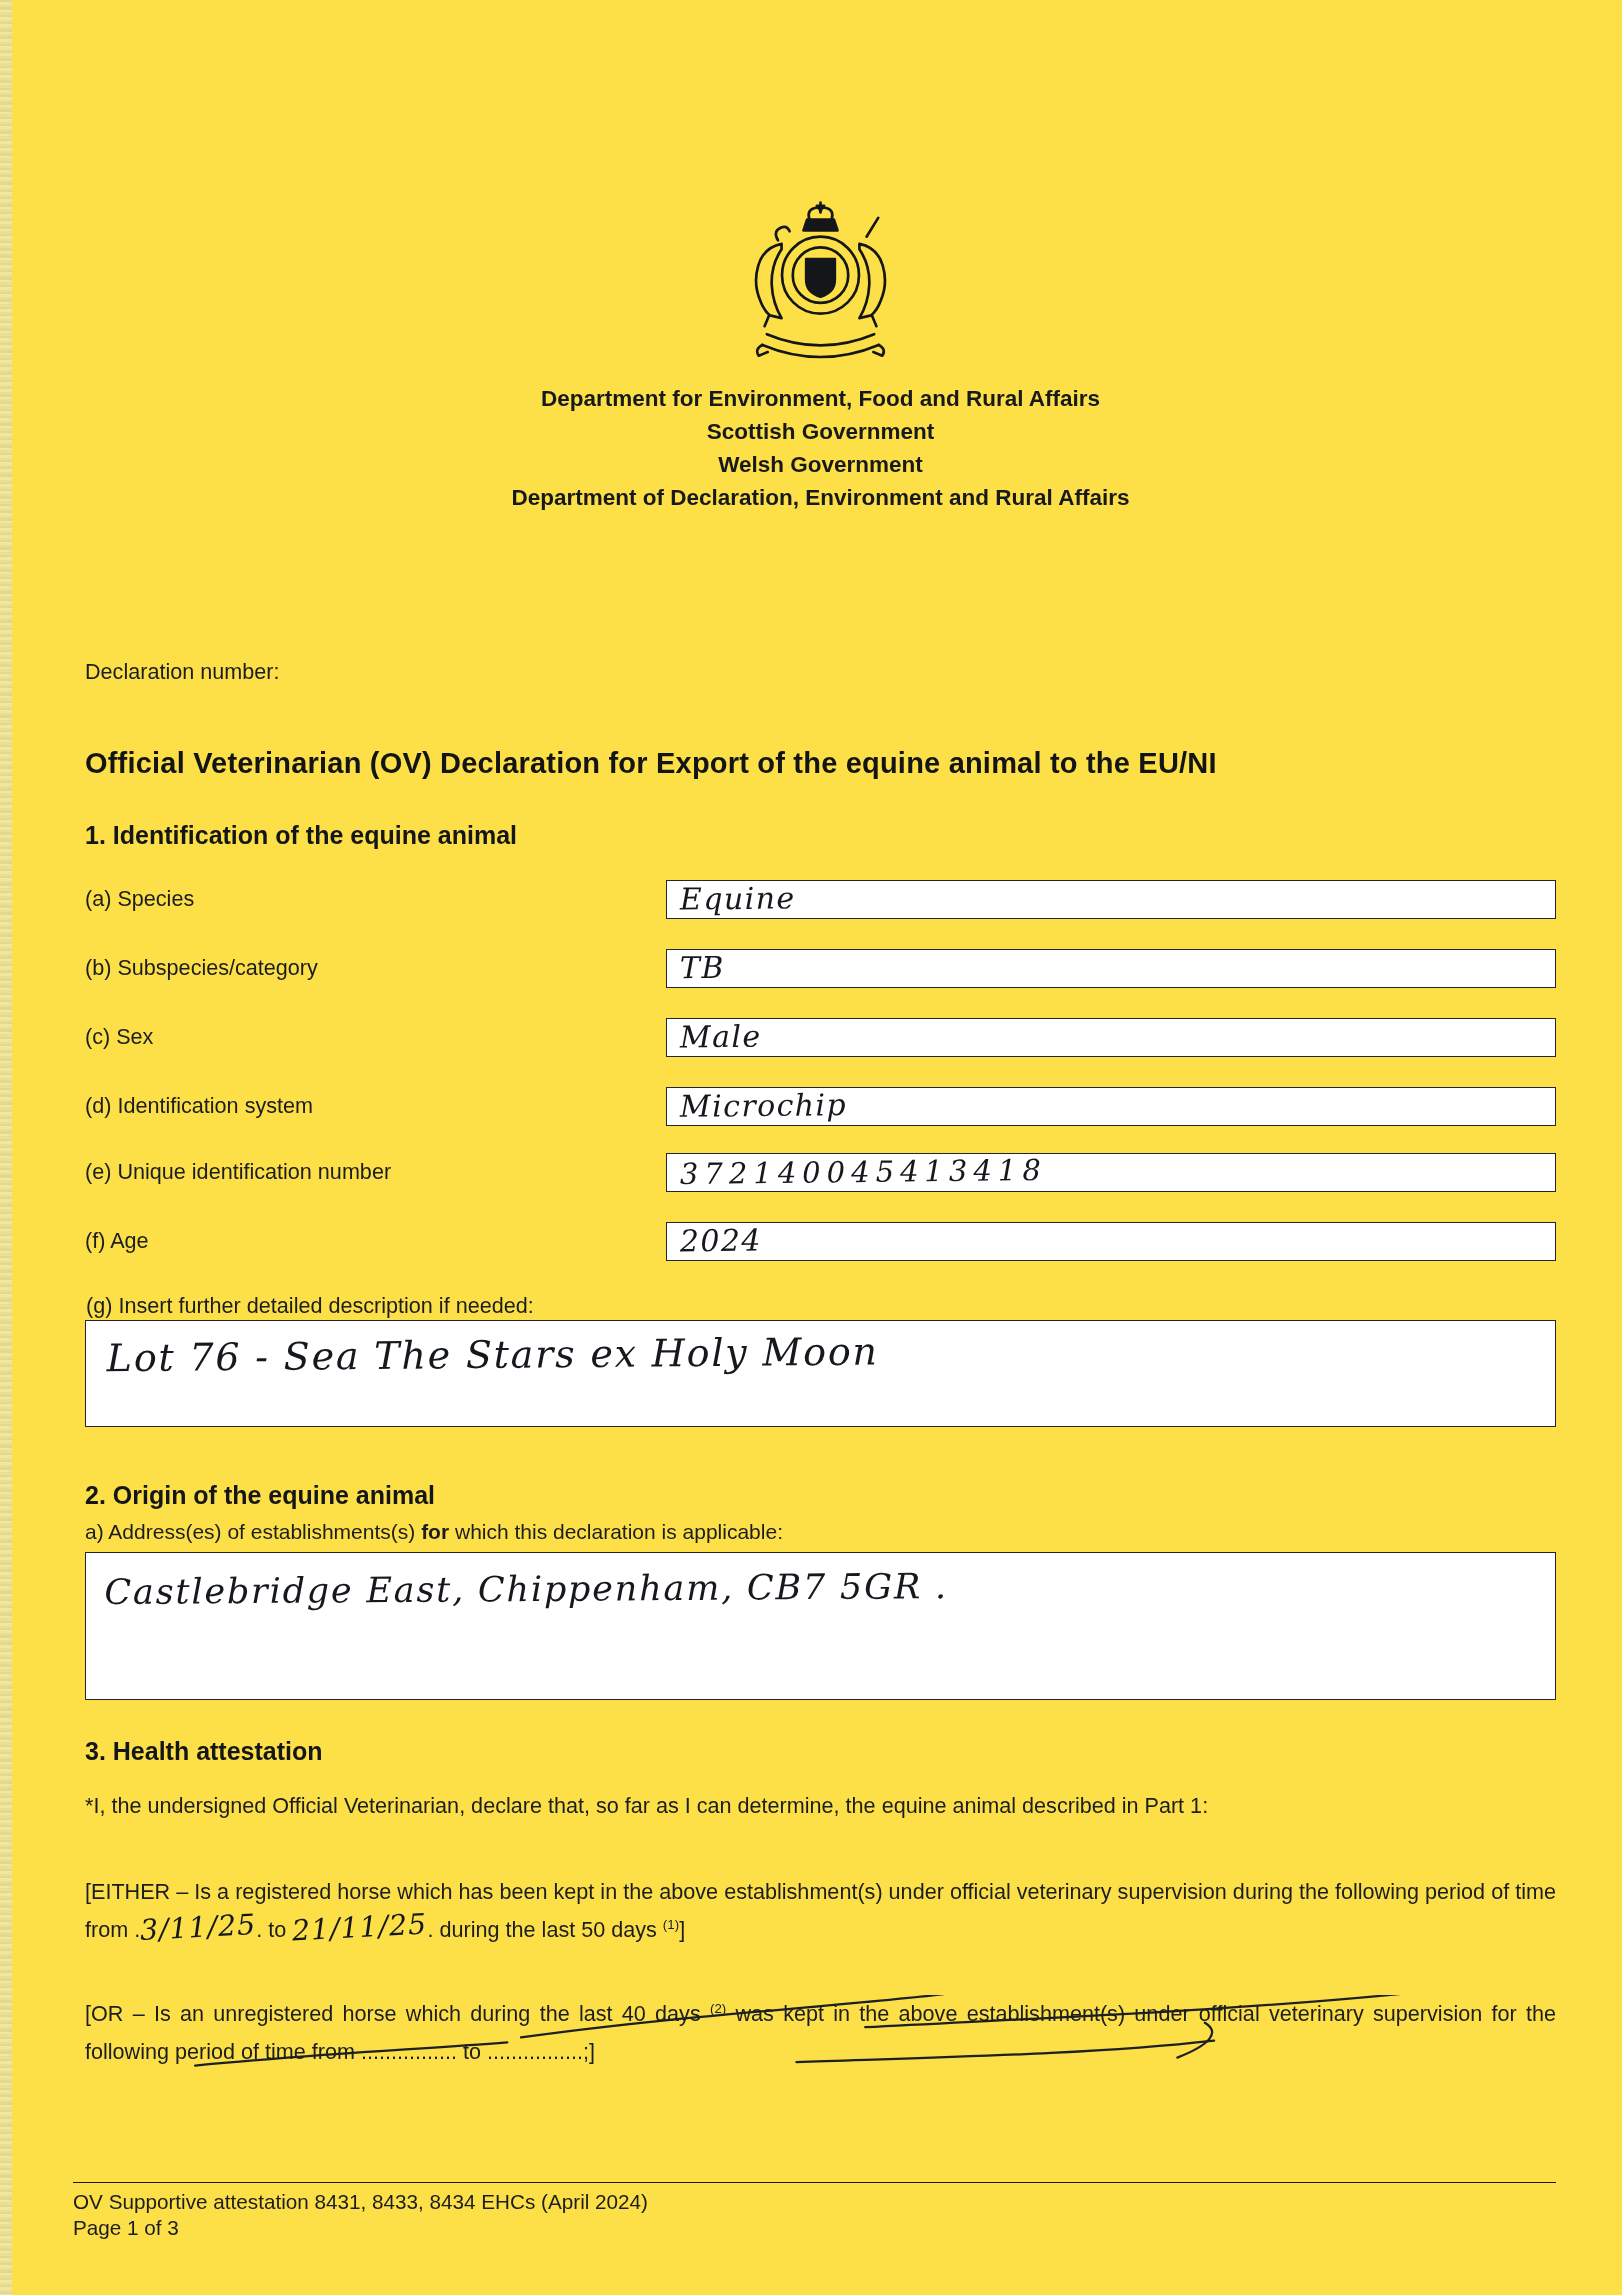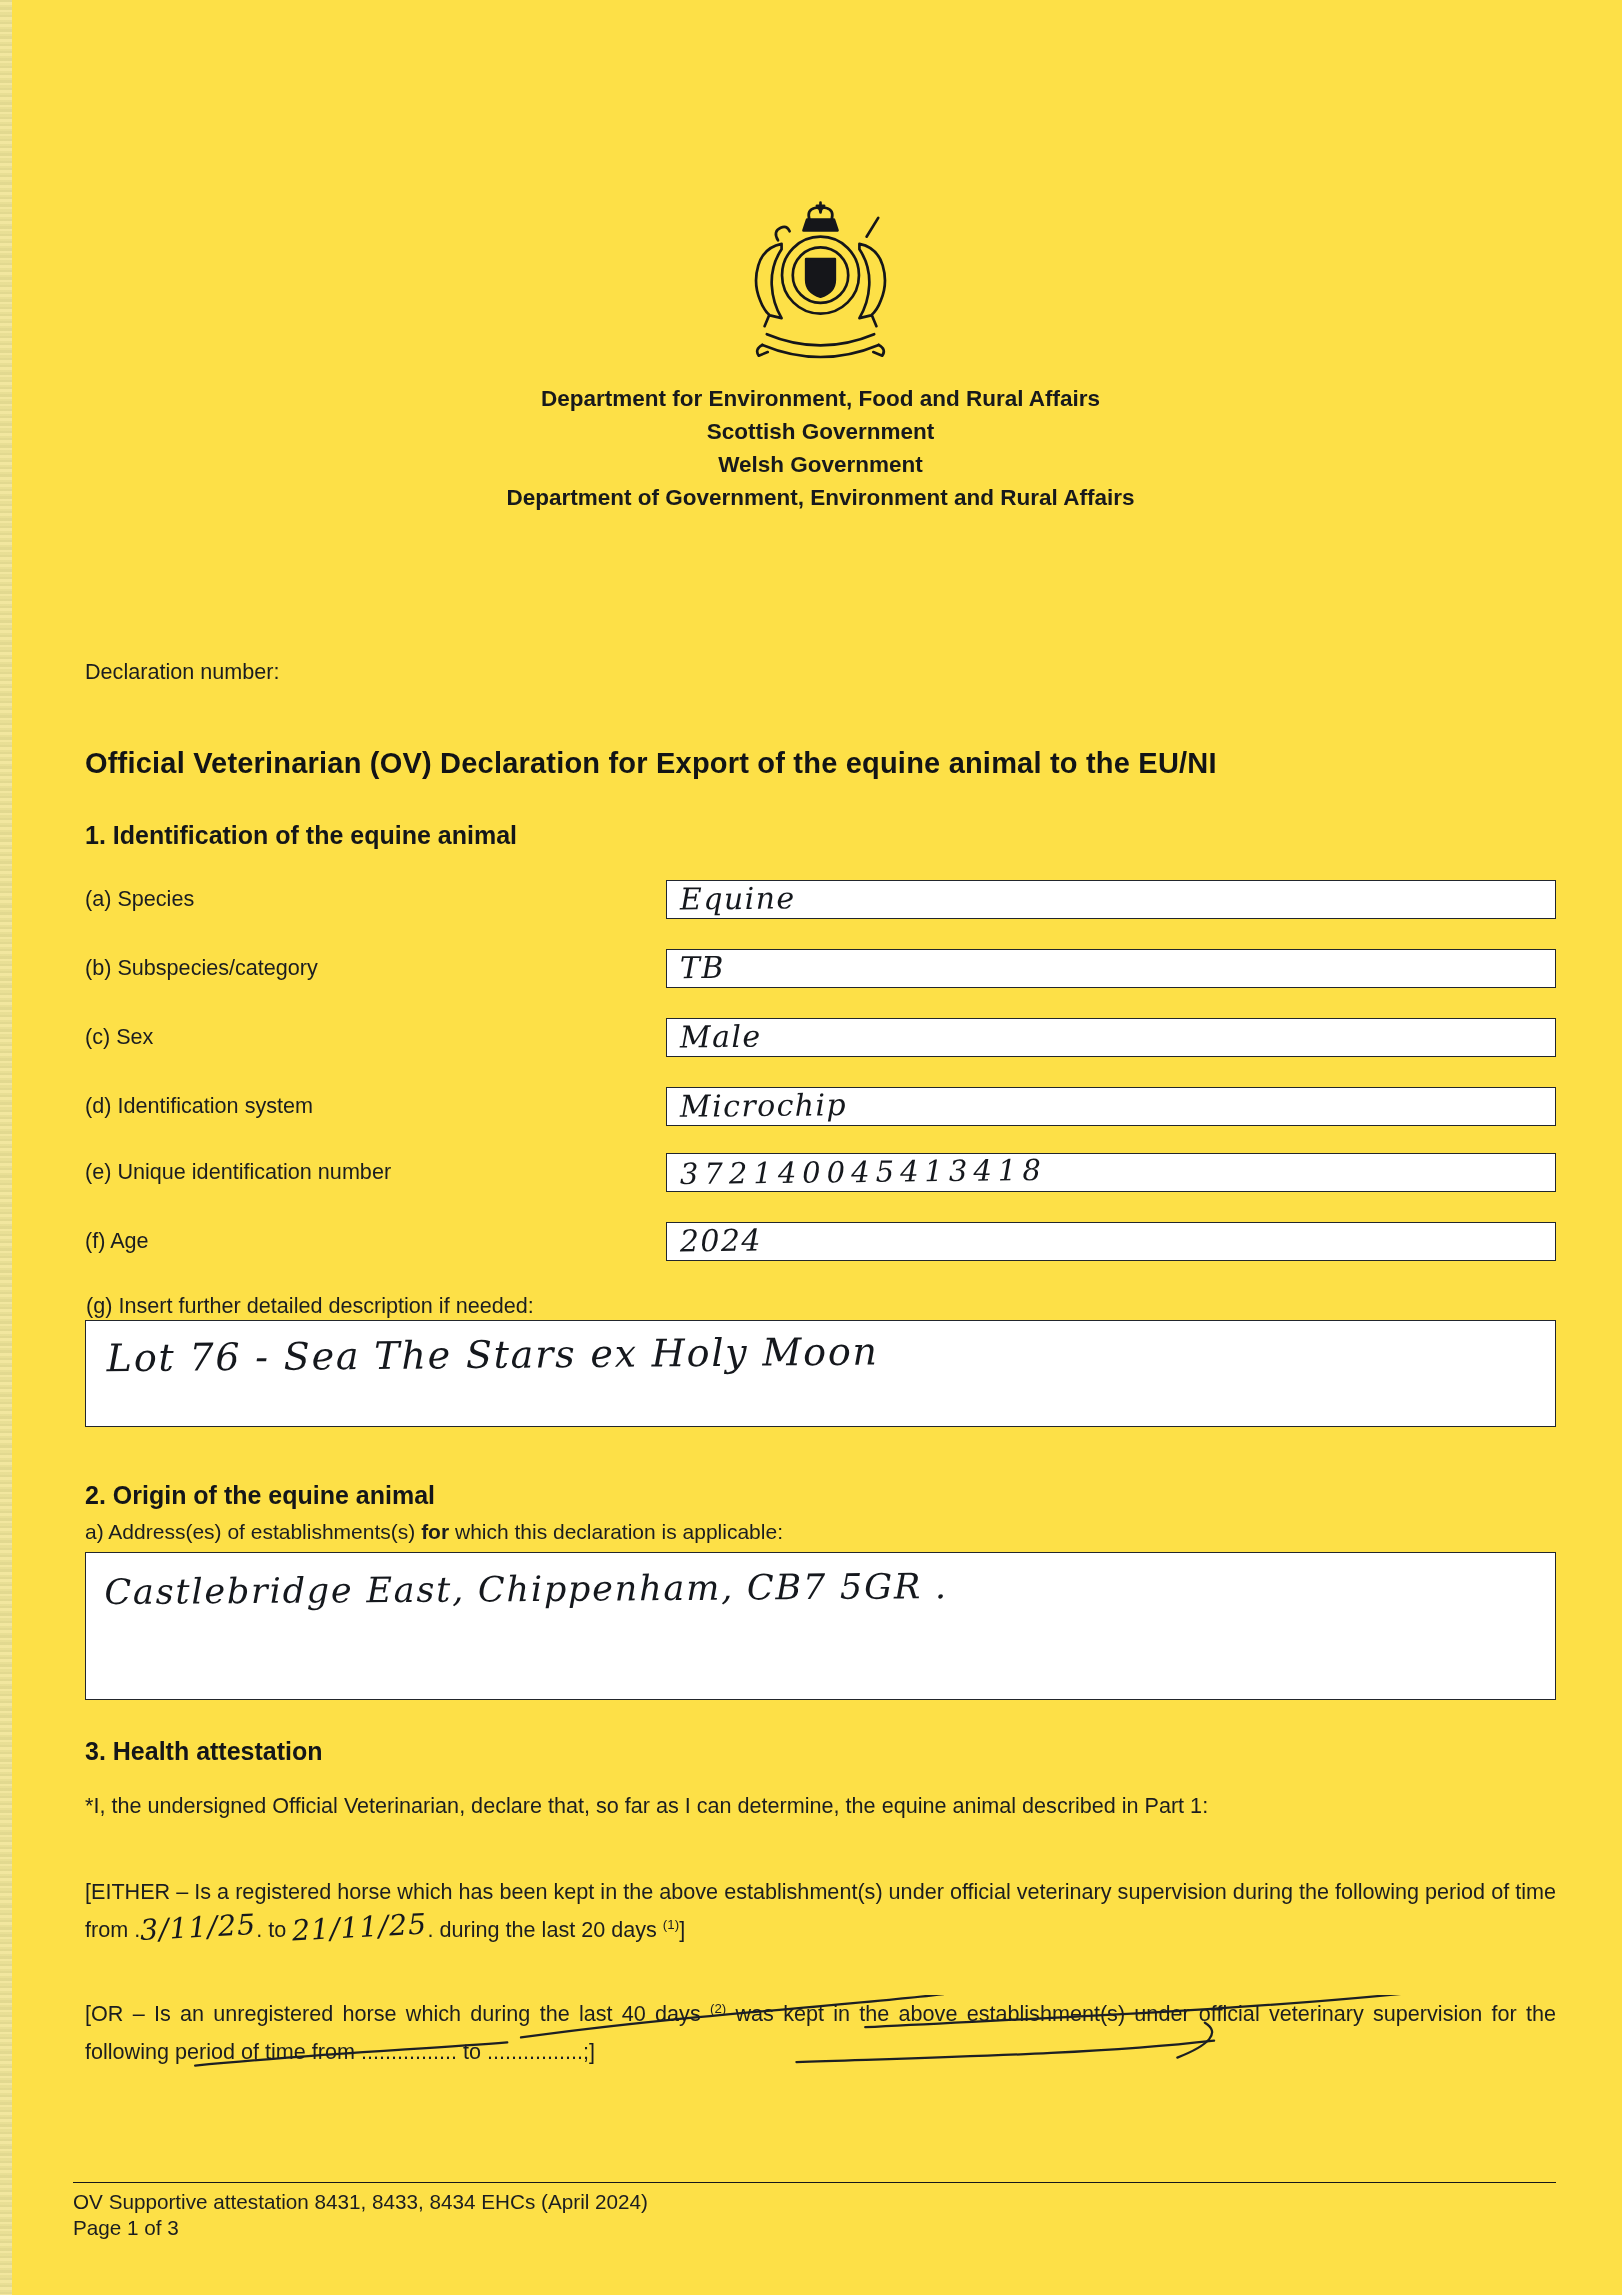--- a/index.html
+++ b/index.html
@@ -83,21 +83,21 @@
           <path d="M85 324 q130 54 260 0"></path>
           <path d="M85 324 q-18 10 -8 24 l20 -8"></path>
           <path d="M345 324 q18 10 8 24 l-20 -8"></path>
         </g>
       </svg>
     </div>
     <div class="dept-lines">
       <div>Department for Environment, Food and Rural Affairs</div>
       <div>Scottish Government</div>
       <div>Welsh Government</div>
-      <div>Department of Government, Environment and Rural Affairs</div>
+      <div>Department of Declaration, Environment and Rural Affairs</div>
     </div>
   </header>
 
   <div class="decl-number">Declaration number:</div>
 
   <h1 class="title">Official Veterinarian (OV) Declaration for Export of the equine animal to the EU/NI</h1>
 
   <h2 class="sec-heading sec1-heading">1. Identification of the equine animal</h2>
 
   <div class="rows">
@@ -149,21 +149,21 @@
   <p class="addr-label"><span>a) Address(es) of establishments(s) </span><b>for</b><span> which this declaration is applicable:</span></p>
 
   <div class="box2">
     <div class="hw hw-addr">Castlebridge East, Chippenham, CB7 5GR .</div>
   </div>
 
   <h2 class="sec-heading sec3-heading">3. Health attestation</h2>
 
   <p class="intro">*I, the undersigned Official Veterinarian, declare that, so far as I can determine, the equine animal described in Part 1:</p>
 
-  <p class="attest either"><span>[EITHER – Is a registered horse which has been kept in the above establishment(s) under official veterinary supervision during the following period of time from .</span><span class="hw-date">3/11/25</span><span>. to </span><span class="hw-date">21/11/25</span><span>. during the last 20 days </span><span class="sup">(1)</span><span>]</span></p>
+  <p class="attest either"><span>[EITHER – Is a registered horse which has been kept in the above establishment(s) under official veterinary supervision during the following period of time from .</span><span class="hw-date">3/11/25</span><span>. to </span><span class="hw-date">21/11/25</span><span>. during the last 50 days </span><span class="sup">(1)</span><span>]</span></p>
 
   <div class="or-wrap">
     <p class="attest or"><span>[OR – Is an unregistered horse which during the last 40 days </span><span class="sup">(2)</span><span> was kept in the above establishment(s) under official veterinary supervision for the following period of time from ................ to ................;]</span></p>
     <svg class="strikes" viewBox="0 0 3205 170" preserveAspectRatio="none">
       <g stroke="#1c1f24" stroke-width="5" fill="none" stroke-linecap="round">
         <path d="M 950 95 C 1300 45, 1650 25, 1870 -2"></path>
         <path d="M 1700 72 C 2150 48, 2550 32, 2920 -8"></path>
         <path d="M 240 158 C 500 132, 720 122, 920 106"></path>
         <path d="M 1550 150 C 1900 138, 2200 132, 2460 102"></path>
         <path d="M 2380 140 C 2450 112, 2475 84, 2440 62"></path>

